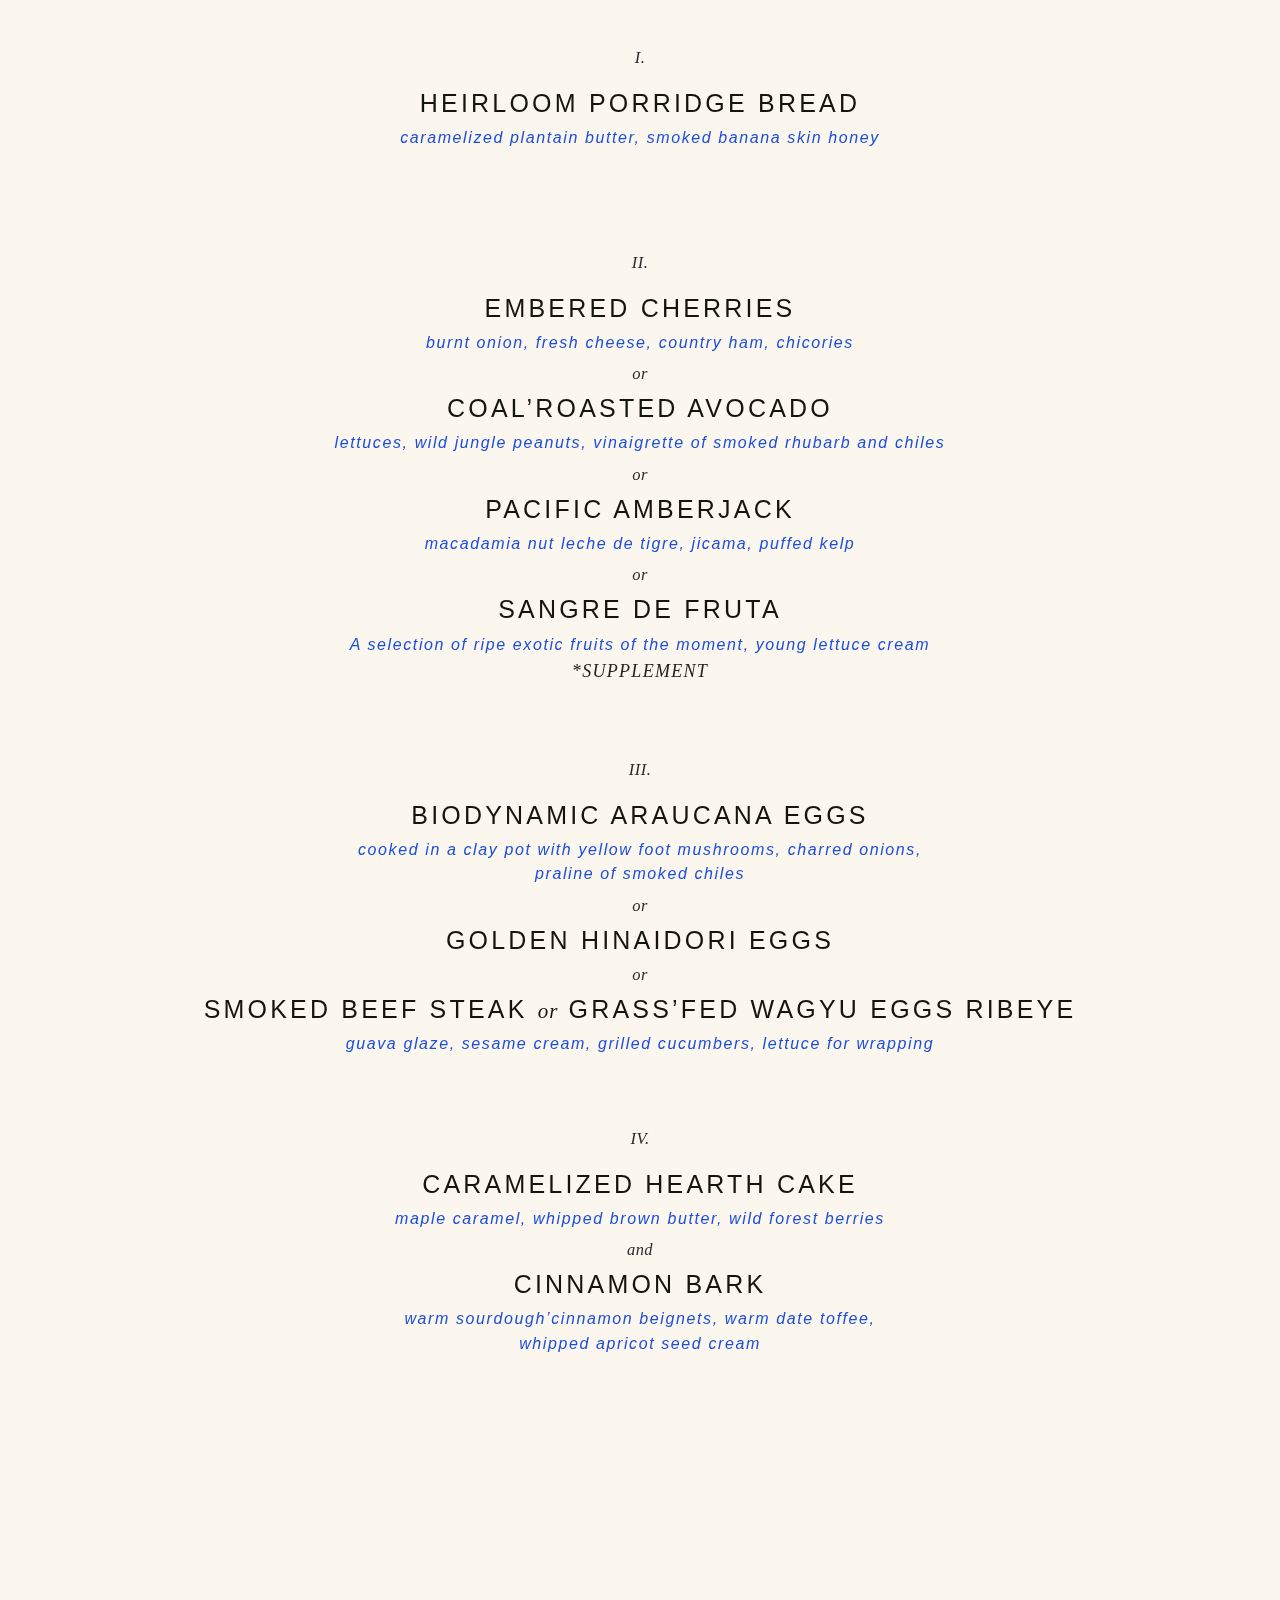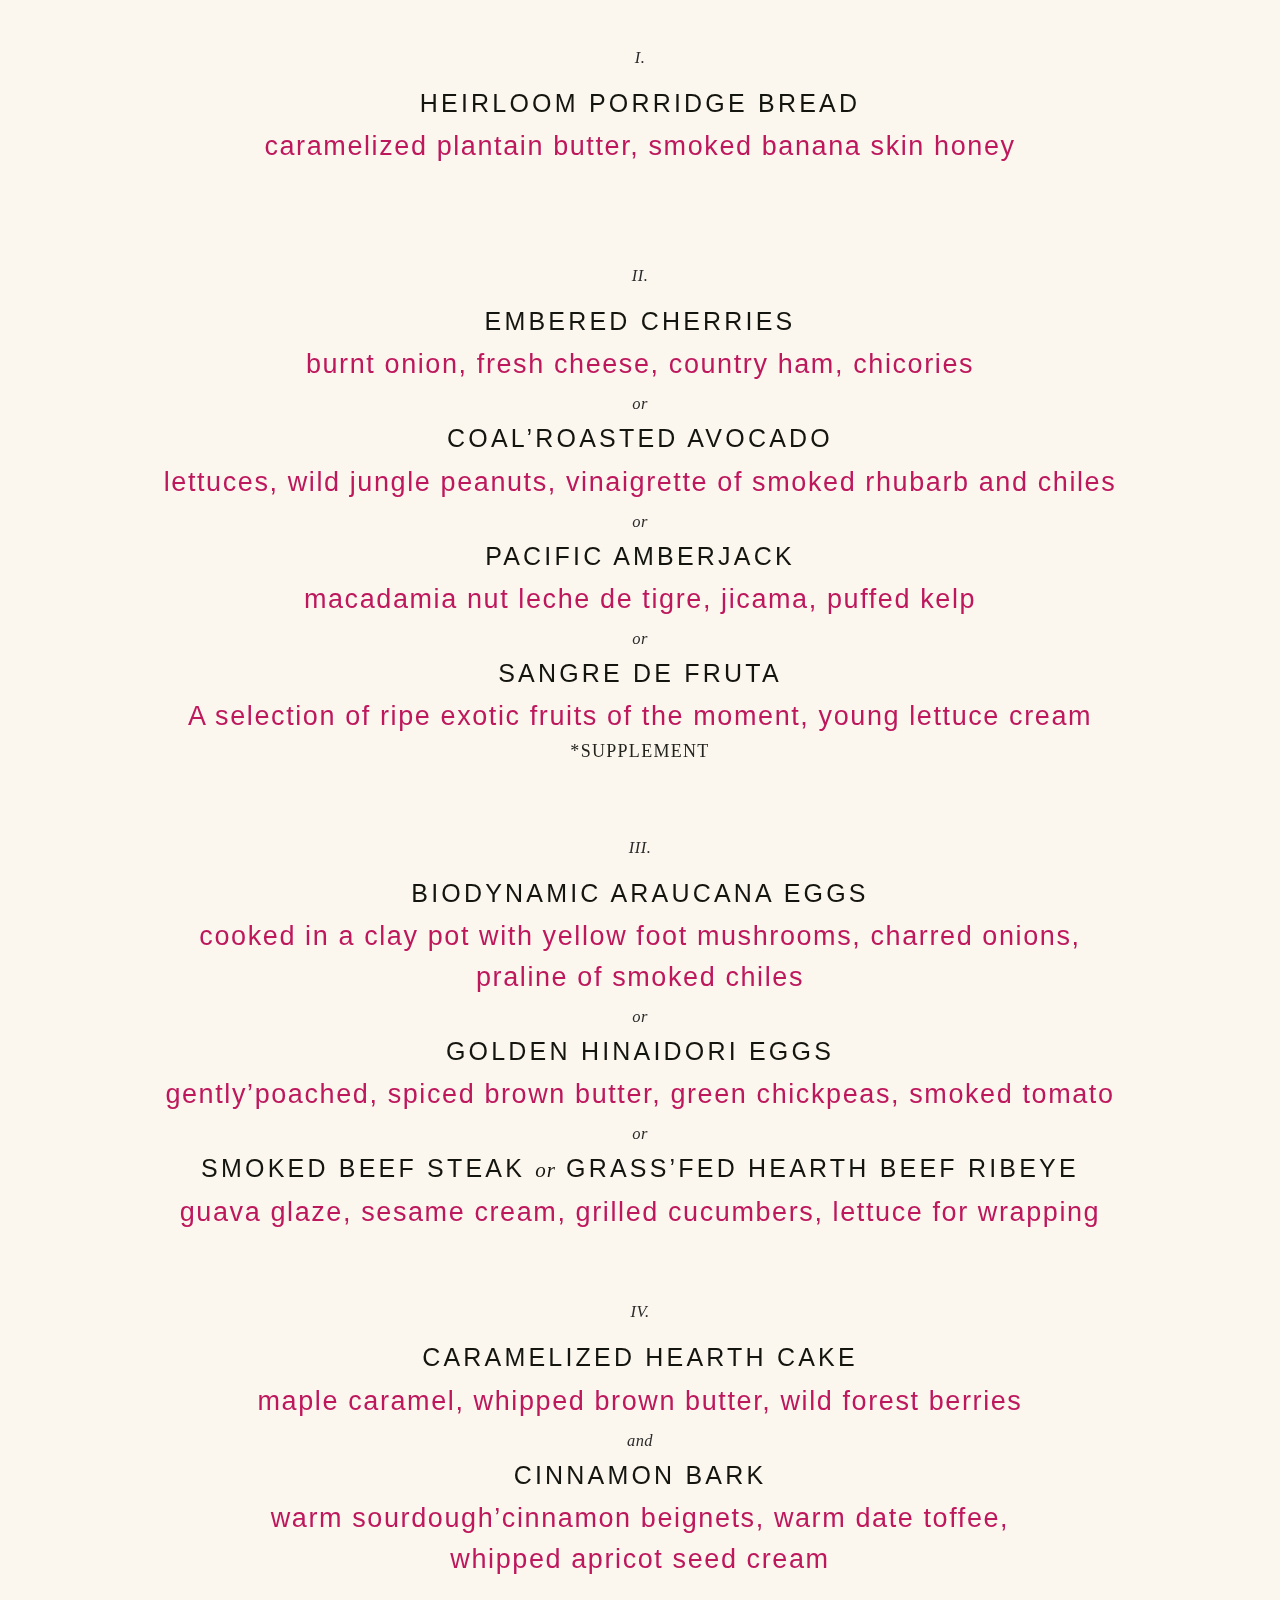--- a/index.html
+++ b/index.html
@@ -49,27 +49,29 @@
     margin-bottom: 7px;
   }
   .dish-name .alt {
     font-family: "Liberation Serif", serif;
     font-style: italic;
     font-size: 21px;
     letter-spacing: 1px;
   }
   .dish-desc {
     font-family: "Liberation Sans", sans-serif;
-    font-size: 27px;
+    font-size: 16px;
     letter-spacing: 1.6px;
-    color: #be185d;
+    color: #1d4ed8;
     line-height: 1.52;
+    font-style: italic;
   }
   .dish-note {
     font-family: "Liberation Serif", serif;
+    font-style: italic;
     font-size: 18px;
     letter-spacing: 1.3px;
     color: #23231d;
     margin-top: 4px;
   }
   .conj {
     font-family: "Liberation Serif", serif;
     font-style: italic;
     font-size: 16.5px;
     color: #2b2b2b;
@@ -130,29 +132,28 @@
 
     <div class="dish">
       <div class="dish-name">BIODYNAMIC ARAUCANA EGGS</div>
       <div class="dish-desc">cooked in a clay pot with yellow foot mushrooms, charred onions,</div>
       <div class="dish-desc">praline of smoked chiles</div>
     </div>
     <div class="conj">or</div>
 
     <div class="dish">
       <div class="dish-name">GOLDEN HINAIDORI EGGS</div>
-      <div class="dish-desc">gently’poached, spiced brown butter, green chickpeas, smoked tomato</div>
     </div>
     <div class="conj">or</div>
 
     <div class="dish">
       <div class="dish-name">
         <span>SMOKED BEEF STEAK</span>
         <span class="alt">or</span>
-        <span>GRASS’FED HEARTH BEEF RIBEYE</span>
+        <span>GRASS’FED WAGYU EGGS RIBEYE</span>
       </div>
       <div class="dish-desc">guava glaze, sesame cream, grilled cucumbers, lettuce for wrapping</div>
     </div>
   </section>
 
   <div class="gap-3"></div>
 
   <section class="course">
     <div class="course-numeral">IV.</div>
 

